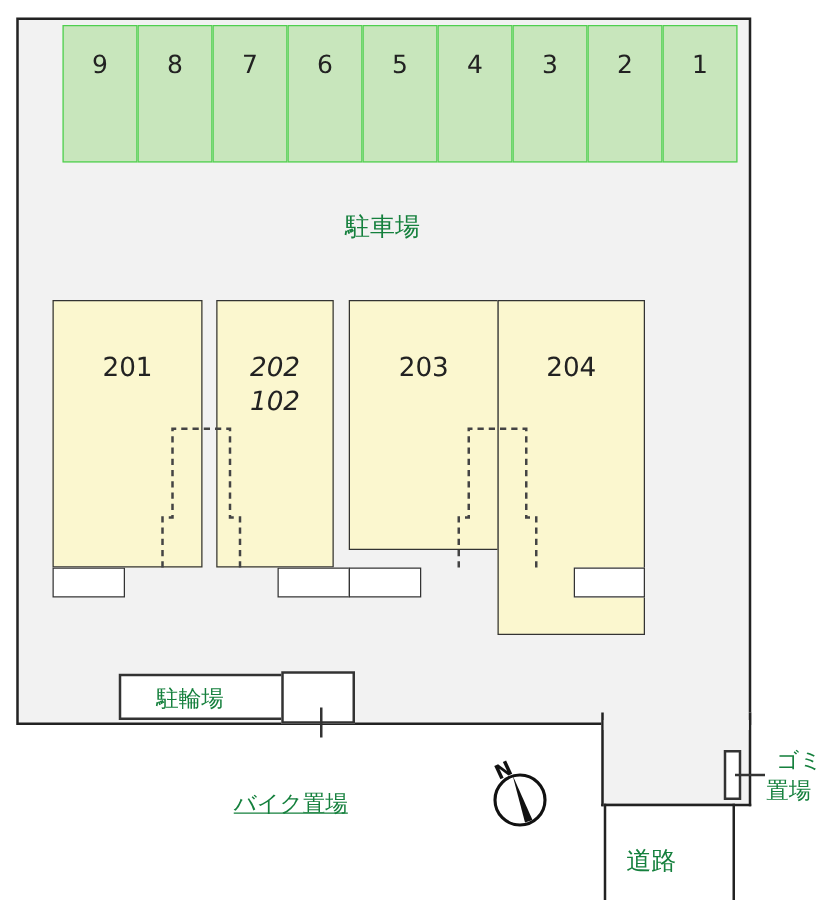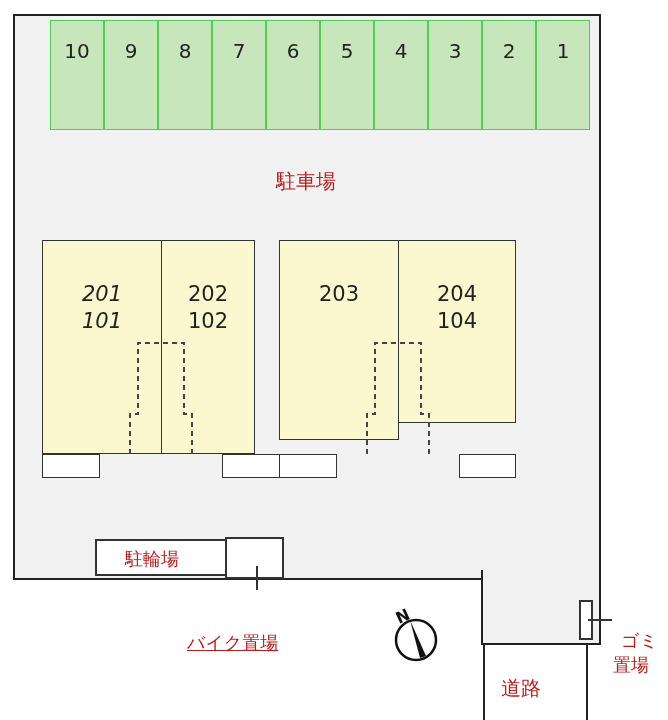--- a/index.html
+++ b/index.html
@@ -8,39 +8,36 @@
   .abs { position: absolute; box-sizing: border-box; }
   .lot { background: #f2f2f2; border: 2px solid #222; }
   .road-box { background: #ffffff; border: 2px solid #222; }
   .space { background: #c8e6bc; border: 1px solid #4fcf4f; }
   .space .num { position: absolute; top: 18px; left: 0; right: 0; text-align: center;
                 font-size: 20px; color: #222; }
   .unit { background: #fbf7cf; border: 1px solid #333; }
   .unit .label { position: absolute; top: 40px; left: 0; right: 0; text-align: center;
                  font-size: 21px; line-height: 27px; color: #222; }
   .balcony { background: #ffffff; border: 1px solid #333; }
-  .txt { font-size: 20px; color: #b91c1c; white-space: nowrap; }
+  .txt { font-size: 20px; color: #15803d; white-space: nowrap; }
   .small { font-size: 18px; }
 </style>
 </head>
 <body>
 
 <div class="abs lot" style="left:13px; top:14px; width:588px; height:566px;"></div>
 <div class="abs lot" style="left:481px; top:570px; width:120px; height:75px; border-top:none;"></div>
 
 <div class="abs" style="left:483px; top:576px; width:116px; height:8px; background:#f2f2f2;"></div>
 
 <div class="abs road-box" style="left:483px; top:643px; width:105px; height:90px; border-bottom:none;">
   <div class="abs txt" style="left:16px; top:30px;">道路</div>
 </div>
 
 <div class="abs" style="left:50px; top:20px; width:540px; height:110px; display:flex;">
-  <div class="space" style="position:relative; flex:1;">
-      <span class="num">10</span>
-    </div>
   <div class="space" style="position:relative; flex:1;">
       <span class="num">9</span>
     </div>
   <div class="space" style="position:relative; flex:1;">
       <span class="num">8</span>
     </div>
   <div class="space" style="position:relative; flex:1;">
       <span class="num">7</span>
     </div>
   <div class="space" style="position:relative; flex:1;">
@@ -58,41 +55,39 @@
   <div class="space" style="position:relative; flex:1;">
       <span class="num">2</span>
     </div>
   <div class="space" style="position:relative; flex:1;">
       <span class="num">1</span>
     </div>
 </div>
 
 <div class="abs txt" style="left:276px; top:168px;">駐車場</div>
 
-<div class="abs unit" style="left:42px; top:240px; width:120px; height:214px;font-style:italic;">
+<div class="abs unit" style="left:42px; top:240px; width:120px; height:214px;">
   <div class="label">
     <div>201</div>
-    <div>101</div>
   </div>
 </div>
-<div class="abs unit" style="left:161px; top:240px; width:94px; height:214px;">
+<div class="abs unit" style="left:173px; top:240px; width:94px; height:214px;font-style:italic;">
   <div class="label">
     <div>202</div>
     <div>102</div>
   </div>
 </div>
 <div class="abs unit" style="left:279px; top:240px; width:120px; height:200px;">
   <div class="label">
     <div>203</div>
   </div>
 </div>
-<div class="abs unit" style="left:398px; top:240px; width:118px; height:183px;">
+<div class="abs unit" style="left:398px; top:240px; width:118px; height:268px;">
   <div class="label">
     <div>204</div>
-    <div>104</div>
   </div>
 </div>
 
 <svg class="abs" style="left:0; top:0;" width="668" height="720">
   <g fill="none" stroke="#444" stroke-width="2" stroke-dasharray="5,4">
     <path d="M130 454 V414 H138 V343 H184 V414 H192 V454"></path>
     <path d="M367 454 V414 H375 V343 H421 V414 H429 V454"></path>
   </g>
 </svg>
 
@@ -104,21 +99,21 @@
 <div class="abs balcony" style="left:95px; top:539px; width:157px; height:37px; border-width:2px;">
   <div class="abs txt small" style="left:28px; top:6px;">駐輪場</div>
 </div>
 
 <div class="abs balcony" style="left:225px; top:537px; width:59px; height:42px; border-width:2px;"></div>
 <div class="abs" style="left:256px; top:566px; width:2px; height:24px; background:#333;"></div>
 <div class="abs txt small" style="left:187px; top:631px;text-decoration:underline;">バイク置場</div>
 
 <div class="abs balcony" style="left:579px; top:600px; width:14px; height:40px; border-width:2px;"></div>
 <div class="abs" style="left:588px; top:619px; width:24px; height:2px; background:#333;"></div>
-<div class="abs txt small" style="left:613px; top:629px; line-height:24px;">
+<div class="abs txt small" style="left:613px; top:597px; line-height:24px;">
   <div style="padding-left:8px;">ゴミ</div>
   <div>置場</div>
 </div>
 
 <svg class="abs" style="left:388px; top:600px;" width="56" height="64" viewBox="0 0 56 64">
   <circle cx="28" cy="40" r="20" fill="#fff" stroke="#111" stroke-width="2.5"></circle>
   <polygon points="22,20 38,56 32,58" fill="#111"></polygon>
   <text x="8" y="22" font-size="16" font-weight="bold" fill="#111" transform="rotate(-25 14 16)" font-family="DejaVu Sans, sans-serif">N</text>
 </svg>
 

